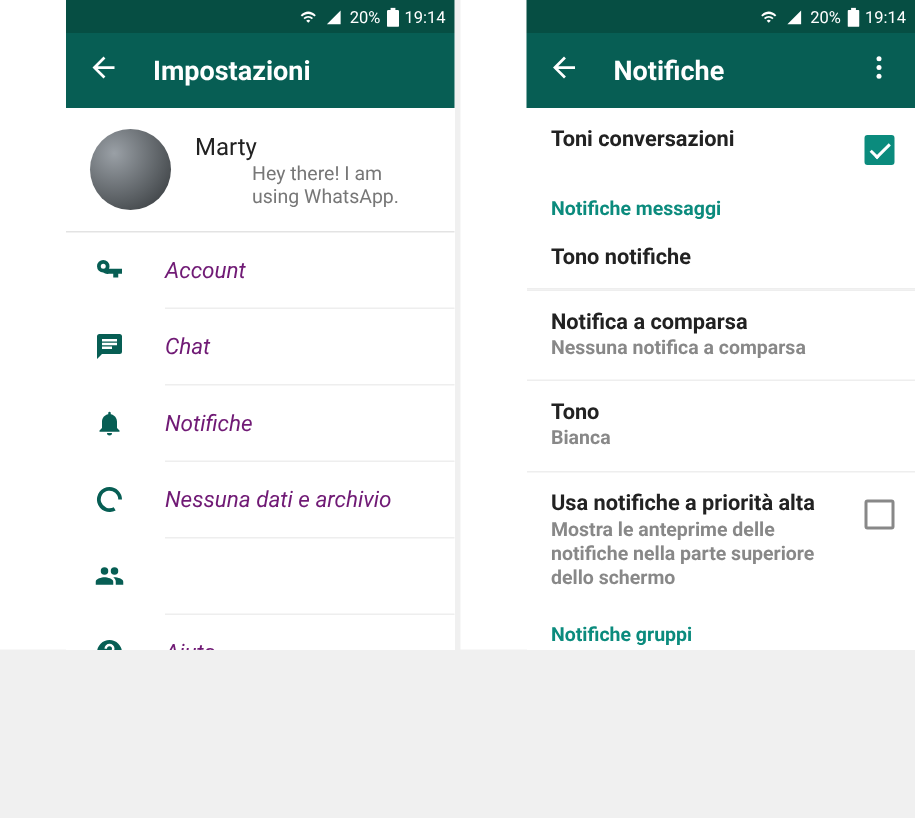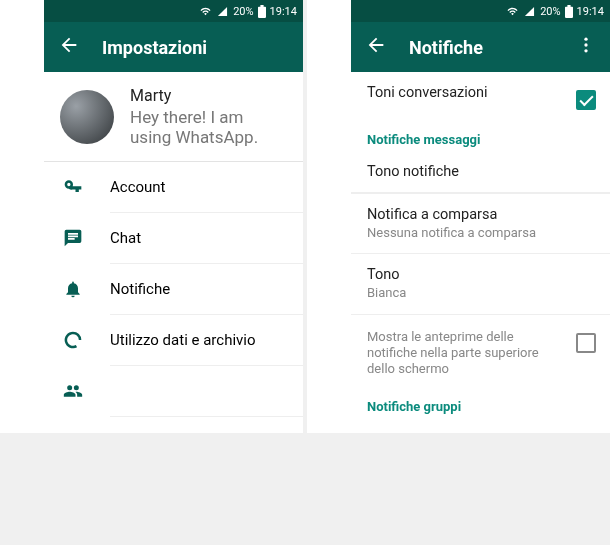--- a/index.html
+++ b/index.html
@@ -70,23 +70,24 @@
     height: 54px;
     border-radius: 50%;
     background: radial-gradient(circle at 30% 30%, #9aa0a6, #5a5f63 60%, #2f3336);
     flex-shrink: 0;
   }
   .profile-text .name {
     font-size: 16px;
     color: #222;
   }
   .profile-text .status {
-    font-size: 17px;
+    font-size: 13px;
     color: #777;
     margin-top: 2px;
+    margin-left: 38px;
   }
   .divider {
     height: 1px;
     background: #e3e3e3;
   }
   
   .settings-item {
     display: flex;
     align-items: center;
     padding: 15px 16px 15px 18px;
@@ -95,36 +96,38 @@
   }
   .settings-item .icon-slot {
     width: 22px;
     display: flex;
     justify-content: center;
     align-items: center;
   }
   .settings-item .icon-slot svg { fill: #075e54; }
   .settings-item .label {
     font-size: 15px;
-    color: #000000;
+    color: #701a75;
+    font-style: italic;
   }
   .settings-item + .settings-item,
   .profile-row + .divider + .settings-item { }
   .thin-divider {
     height: 1px;
     background: #eee;
     margin-left: 66px;
   }
   
   .notif-row {
     padding: 12px 14px 12px 16px;
     display: flex;
     align-items: flex-start;
     gap: 10px;
     cursor: pointer;
+    font-weight: bold;
   }
   .notif-row .textcol {
     flex: 1;
   }
   .notif-row .rtitle {
     font-size: 14.5px;
     color: #222;
   }
   .notif-row .rsub {
     font-size: 13px;
@@ -232,21 +235,21 @@
       <span class="label">Notifiche</span>
     </div>
     <div class="thin-divider"></div>
 
     <div class="settings-item">
       <span class="icon-slot">
         <svg width="20" height="20" viewBox="0 0 24 24">
             <path d="M12 2a10 10 0 104.9 18.7l-1.5-2.6A7 7 0 1119 12h3A10 10 0 0012 2z"></path>
           </svg>
       </span>
-      <span class="label">Utilizzo dati e archivio</span>
+      <span class="label">Nessuna dati e archivio</span>
     </div>
     <div class="thin-divider"></div>
 
     <div class="settings-item">
       <span class="icon-slot">
         <svg width="22" height="20" viewBox="0 0 24 24">
             <path d="M16 11a3 3 0 10-3-3 3 3 0 003 3zm-8 0a3 3 0 10-3-3 3 3 0 003 3zm0 2c-2.3 0-7 1.2-7 3.5V19h14v-2.5C15 14.2 10.3 13 8 13zm8 0c-.3 0-.6 0-1 .05 1.2.9 2 2 2 3.45V19h6v-2.5c0-2.3-4.7-3.5-7-3.5z"></path>
           </svg>
       </span>
     </div>
@@ -325,20 +328,21 @@
     <div class="notif-row">
       <div class="textcol">
         <div class="rtitle">Tono</div>
         <div class="rsub">Bianca</div>
       </div>
     </div>
     <div class="right-divider"></div>
 
     <div class="notif-row">
       <div class="textcol">
+        <div class="rtitle">Usa notifiche a priorità alta</div>
         <div class="rsub">Mostra le anteprime delle notifiche nella parte superiore dello schermo</div>
       </div>
       <div class="checkbox"></div>
     </div>
 
     <div class="section-header">Notifiche gruppi</div>
 
   </div>
 </div>
 

